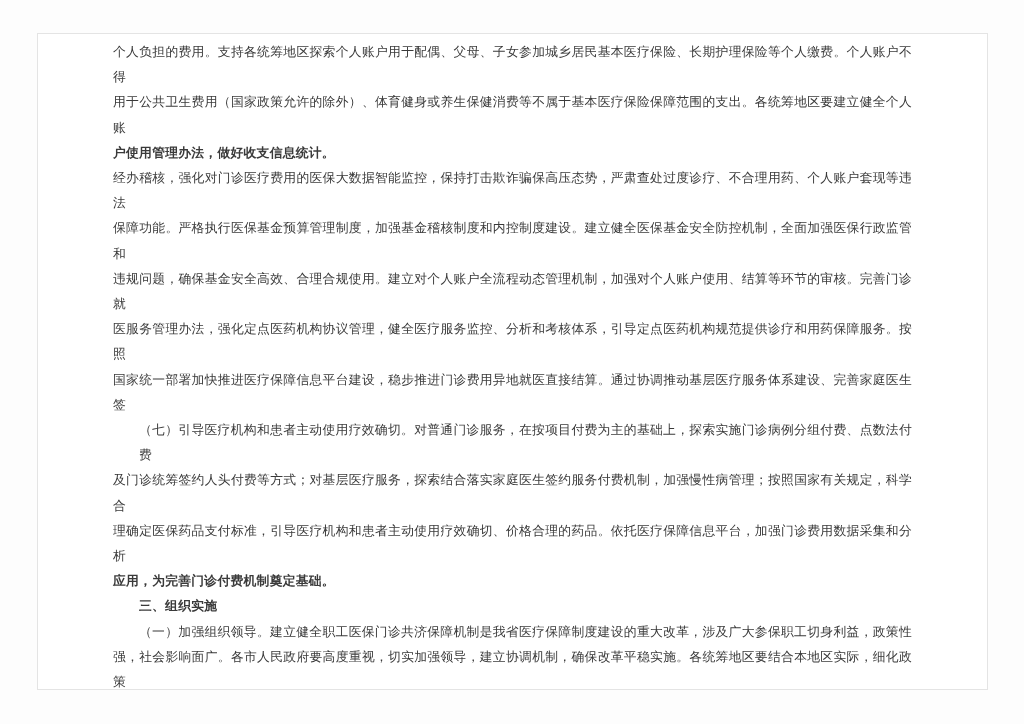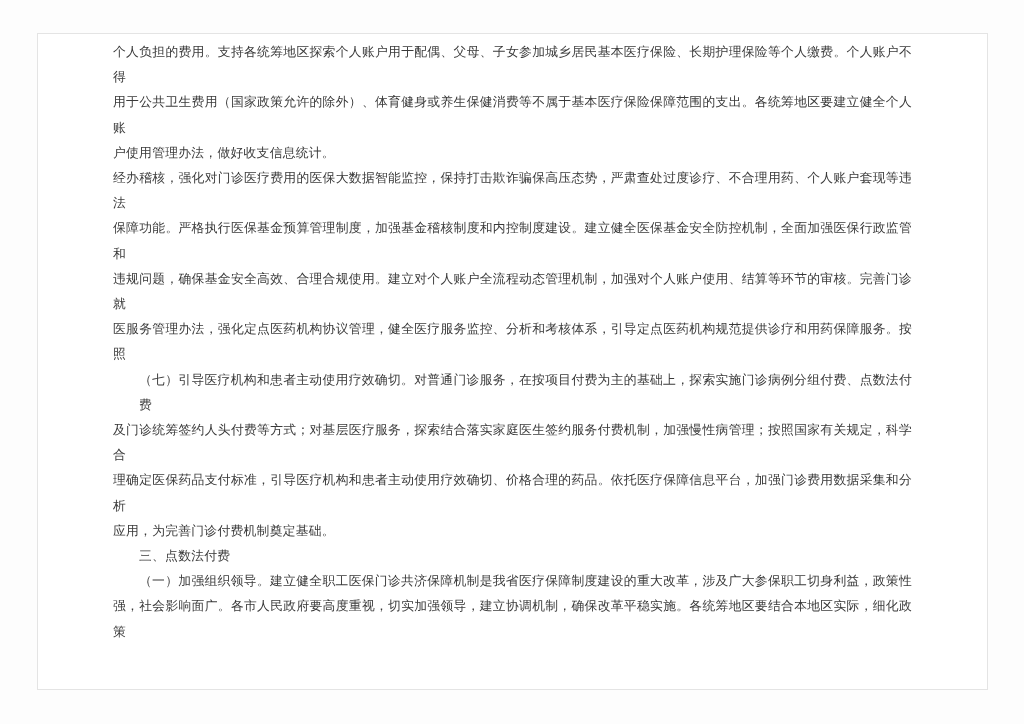--- a/index.html
+++ b/index.html
@@ -27,20 +27,21 @@
   .line {
     font-size: 12.8px;
     line-height: 25.2px;
     color: #3a3a3a;
     text-align: justify;
     text-align-last: justify;
     letter-spacing: 0.02em;
   }
   .line-last {
     text-align-last: left;
+    font-weight: bold;
   }
   .line-indent {
     padding-left: 26px;
   }
   .heading .line {
     color: #3a3a3a;
   }
 </style>
 </head>
 <body>
@@ -51,29 +52,30 @@
         <div class="para">
           <div class="line">个人负担的费用。支持各统筹地区探索个人账户用于配偶、父母、子女参加城乡居民基本医疗保险、长期护理保险等个人缴费。个人账户不得</div>
           <div class="line">用于公共卫生费用（国家政策允许的除外）、体育健身或养生保健消费等不属于基本医疗保险保障范围的支出。各统筹地区要建立健全个人账</div>
           <div class="line line-last">户使用管理办法，做好收支信息统计。</div>
         </div>
         <div class="para">
           <div class="line">经办稽核，强化对门诊医疗费用的医保大数据智能监控，保持打击欺诈骗保高压态势，严肃查处过度诊疗、不合理用药、个人账户套现等违法</div>
           <div class="line">保障功能。严格执行医保基金预算管理制度，加强基金稽核制度和内控制度建设。建立健全医保基金安全防控机制，全面加强医保行政监管和</div>
           <div class="line">违规问题，确保基金安全高效、合理合规使用。建立对个人账户全流程动态管理机制，加强对个人账户使用、结算等环节的审核。完善门诊就</div>
           <div class="line">医服务管理办法，强化定点医药机构协议管理，健全医疗服务监控、分析和考核体系，引导定点医药机构规范提供诊疗和用药保障服务。按照</div>
+          <div class="line">国家统一部署加快推进医疗保障信息平台建设，稳步推进门诊费用异地就医直接结算。通过协调推动基层医疗服务体系建设、完善家庭医生签</div>
         </div>
         <div class="para">
           <div class="line line-indent">（七）引导医疗机构和患者主动使用疗效确切。对普通门诊服务，在按项目付费为主的基础上，探索实施门诊病例分组付费、点数法付费</div>
           <div class="line">及门诊统筹签约人头付费等方式；对基层医疗服务，探索结合落实家庭医生签约服务付费机制，加强慢性病管理；按照国家有关规定，科学合</div>
           <div class="line">理确定医保药品支付标准，引导医疗机构和患者主动使用疗效确切、价格合理的药品。依托医疗保障信息平台，加强门诊费用数据采集和分析</div>
           <div class="line line-last">应用，为完善门诊付费机制奠定基础。</div>
         </div>
         <div class="para heading">
-          <div class="line line-last line-indent">三、点数法付费</div>
+          <div class="line line-last line-indent">三、组织实施</div>
         </div>
         <div class="para">
           <div class="line line-indent">（一）加强组织领导。建立健全职工医保门诊共济保障机制是我省医疗保障制度建设的重大改革，涉及广大参保职工切身利益，政策性</div>
           <div class="line">强，社会影响面广。各市人民政府要高度重视，切实加强领导，建立协调机制，确保改革平稳实施。各统筹地区要结合本地区实际，细化政策</div>
         </div>
       </div>
   </div>
 </div>
 
 </body></html>

